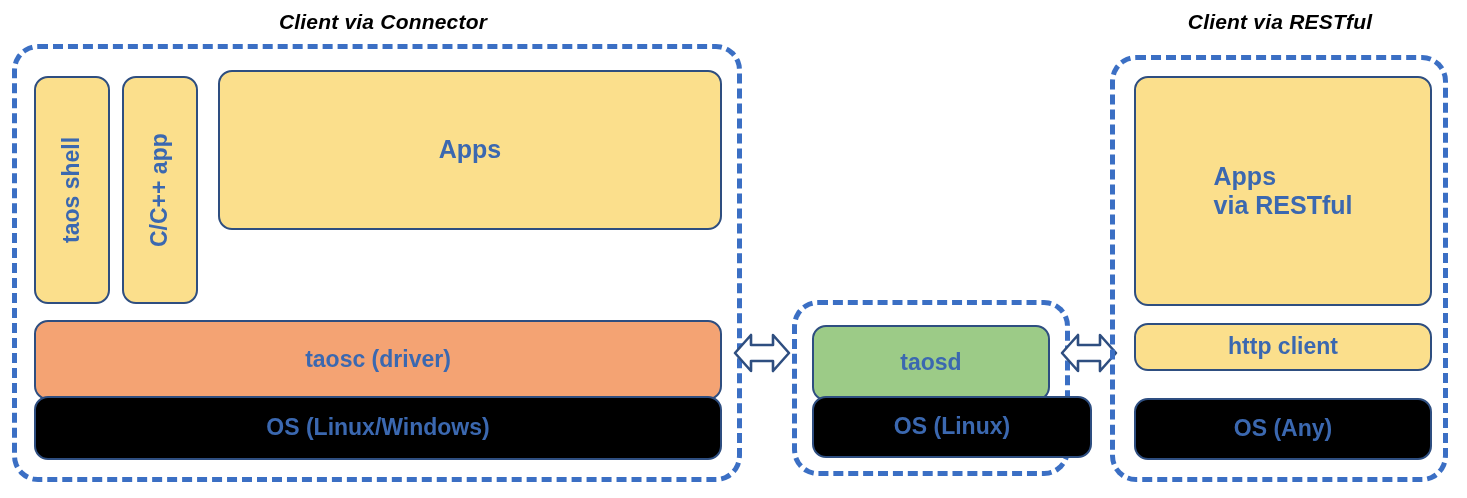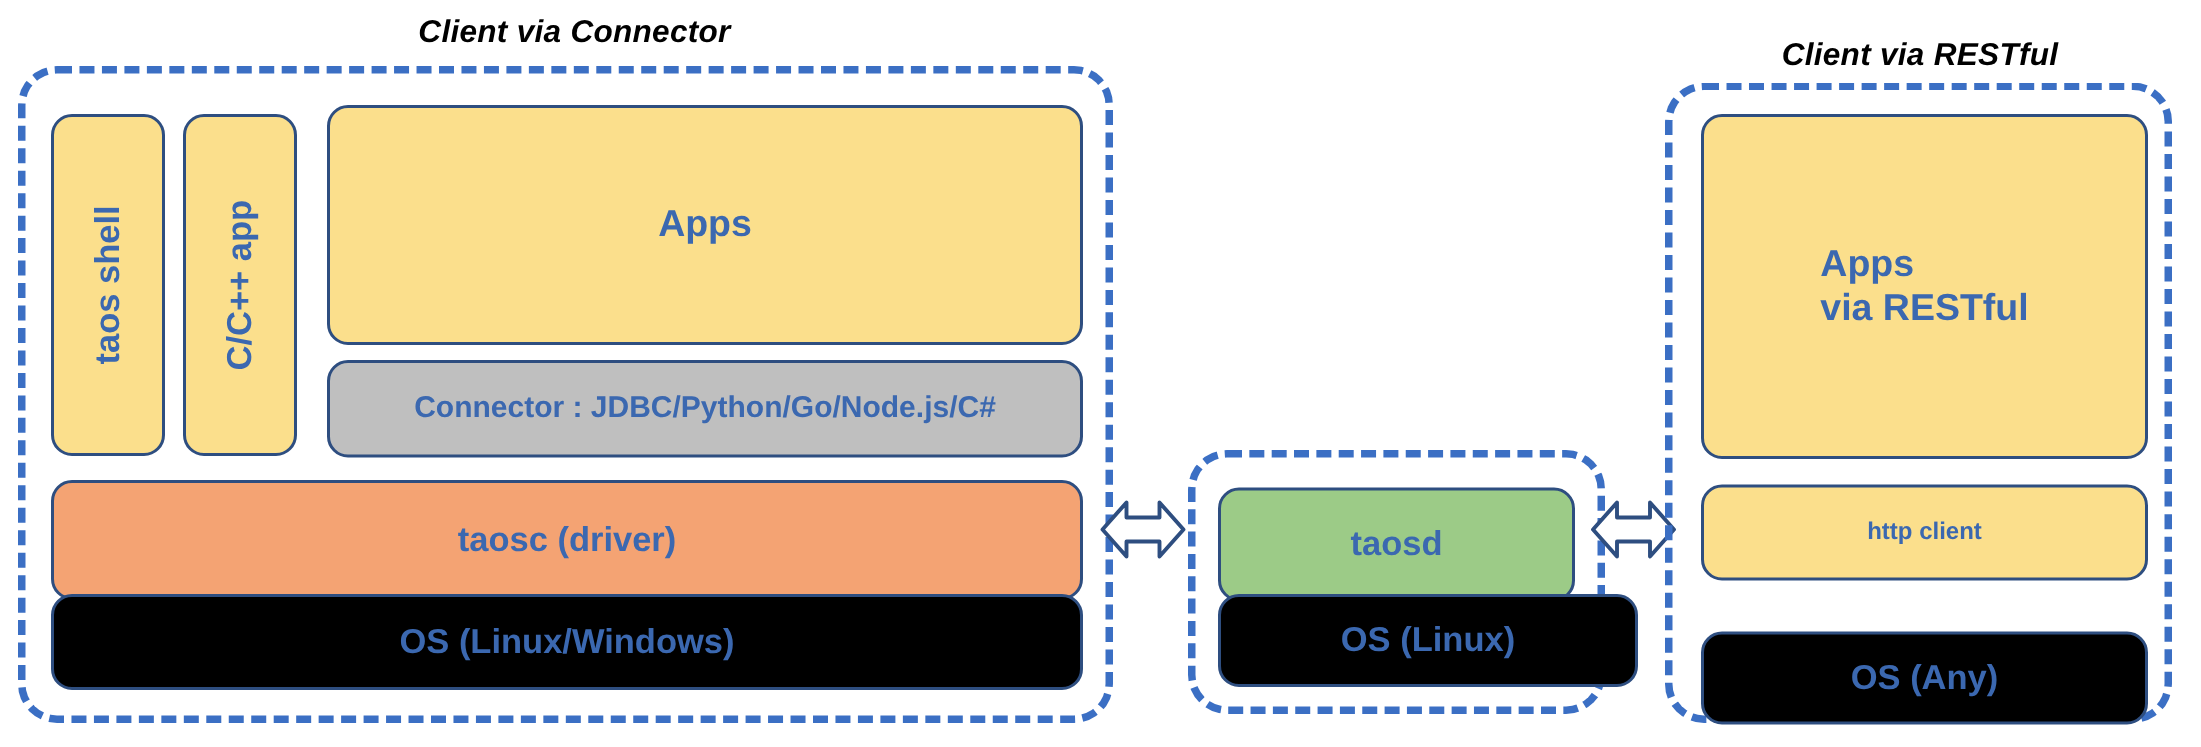--- a/index.html
+++ b/index.html
@@ -75,31 +75,30 @@
   .arrow svg { display: block; }
 </style>
 </head>
 <body>
 
 <div class="canvas">
 
   <div class="section-title" style="left:243px; top:10px; width:280px;">Client via Connector</div>
 
 
-  <div class="section-title" style="left:1140px; top:25px; width:280px;">Client via RESTful</div>
+  <div class="section-title" style="left:1140px; top:10px; width:280px;">Client via RESTful</div>
 
   <div class="group" style="left:12px; top:44px; width:730px; height:438px;"></div>
 
   <div class="node fill-yellow vertical" style="left:34px; top:76px; width:76px; height:228px; font-size:23px;">taos shell</div>
 
   <div class="node fill-yellow vertical" style="left:122px; top:76px; width:76px; height:228px; font-size:23px;">C/C++ app</div>
 
   <div class="node fill-yellow" style="left:218px; top:70px; width:504px; height:160px; font-size:25px;">Apps</div>
 
-  <div class="node fill-gray" style="left:218px; top:240px; width:504px; height:65px; font-size:20px;">Connector : JDBC/Python/Go/Node.js/C#</div>
 
   <div class="node fill-orange" style="left:34px; top:320px; width:688px; height:80px; font-size:23px;">taosc (driver)</div>
 
   <div class="node fill-blue" style="left:34px; top:396px; width:688px; height:64px; font-size:23px;">OS (Linux/Windows)</div>
 
   <div class="arrow" style="left:733px; top:325px;">
     <svg width="58" height="56" viewBox="0 0 58 56">
       <polygon points="2,28 18,10 18,20 40,20 40,10 56,28 40,46 40,36 18,36 18,46" fill="#FFFFFF" stroke="#2E4E80" stroke-width="2.6" stroke-linejoin="round"></polygon>
     </svg>
   </div>
@@ -114,17 +113,17 @@
     <svg width="58" height="56" viewBox="0 0 58 56">
       <polygon points="2,28 18,10 18,20 40,20 40,10 56,28 40,46 40,36 18,36 18,46" fill="#FFFFFF" stroke="#2E4E80" stroke-width="2.6" stroke-linejoin="round"></polygon>
     </svg>
   </div>
 
   <div class="group" style="left:1110px; top:55px; width:338px; height:427px;"></div>
 
   <div class="node fill-yellow" style="left:1134px; top:76px; width:298px; height:230px; font-size:25px;">Apps
 via RESTful</div>
 
-  <div class="node fill-yellow" style="left:1134px; top:323px; width:298px; height:64px; font-size:16px;">http client</div>
+  <div class="node fill-yellow" style="left:1134px; top:323px; width:298px; height:48px; font-size:23px;">http client</div>
 
-  <div class="node fill-blue" style="left:1134px; top:398px; width:298px; height:62px; font-size:23px;margin-top:23px;">OS (Any)</div>
+  <div class="node fill-blue" style="left:1134px; top:398px; width:298px; height:62px; font-size:23px;">OS (Any)</div>
 
 </div>
 
 </body></html>

